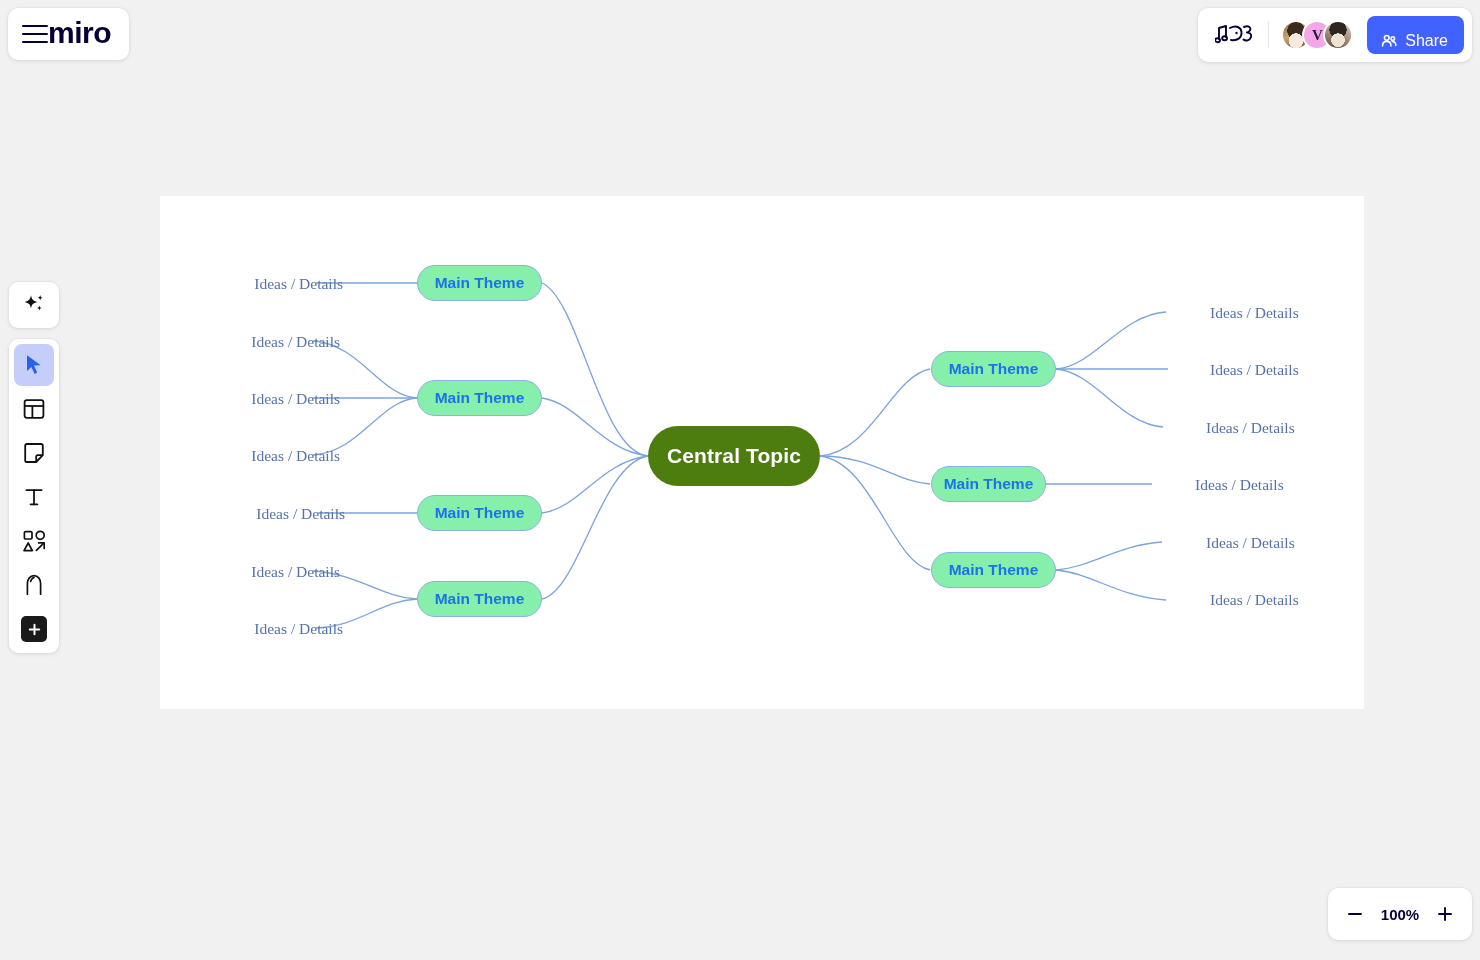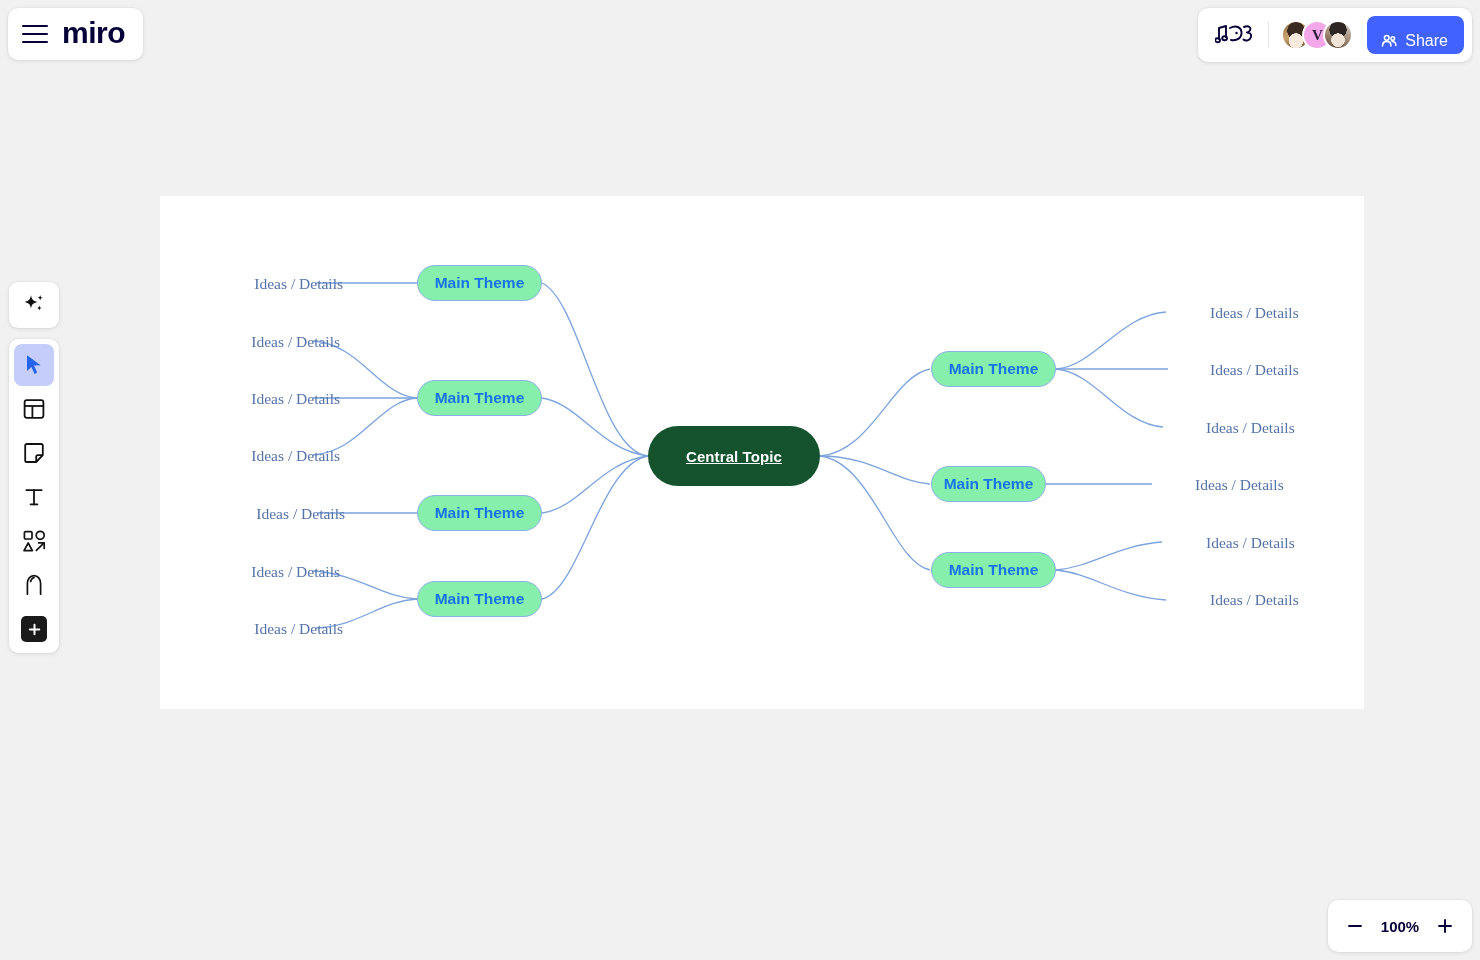--- a/index.html
+++ b/index.html
@@ -22,21 +22,20 @@
   }
 
   
   .topbar-left {
     position: absolute;
     left: 8px;
     top: 8px;
     height: 52px;
     display: flex;
     align-items: center;
-    gap: 14px;
     background: #ffffff;
     border-radius: 10px;
     padding: 0 18px 0 14px;
     box-shadow: 0 1px 4px rgba(0,0,0,0.10), 0 0 0 0.5px rgba(0,0,0,0.04);
   }
   .hamburger {
     width: 26px;
     height: 18px;
     display: flex;
     flex-direction: column;
@@ -211,27 +210,26 @@
   .node {
     position: absolute;
     box-sizing: border-box;
     display: flex;
     align-items: center;
     justify-content: center;
     cursor: pointer;
     white-space: nowrap;
   }
   .node-central {
-    background: #14532d;
+    background: #4d7c0f;
     color: #ffffff;
     border-radius: 46px;
-    font-size: 15px;
+    font-size: 21px;
     font-weight: 700;
     letter-spacing: 0.1px;
-    text-decoration: underline;
   }
   .node-theme {
     background: #86efac;
     border: 1.6px solid #8cb0e8;
     border-radius: 22px;
     color: #1a73e8;
     font-size: 15.5px;
     font-weight: 700;
   }
   .leaf {
@@ -243,21 +241,21 @@
     cursor: pointer;
     line-height: 1;
     margin-left: 35px;
   }
   .leaf.right { text-align: left; }
 
   
   .zoom-ctl {
     position: absolute;
     right: 8px;
-    bottom: 8px;
+    bottom: 20px;
     height: 52px;
     background: #ffffff;
     border-radius: 10px;
     display: flex;
     align-items: center;
     gap: 4px;
     padding: 0 10px;
     box-shadow: 0 1px 4px rgba(0,0,0,0.10), 0 0 0 0.5px rgba(0,0,0,0.04);
   }
   .zoom-btn {

